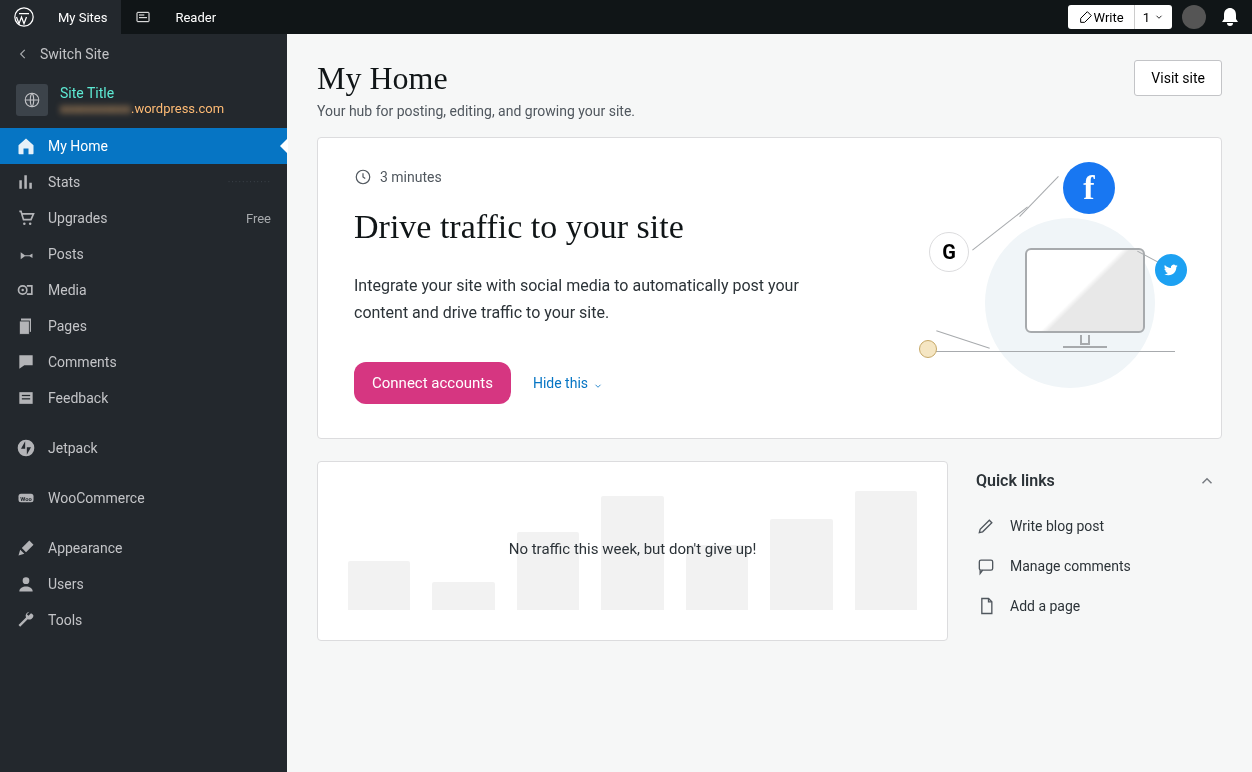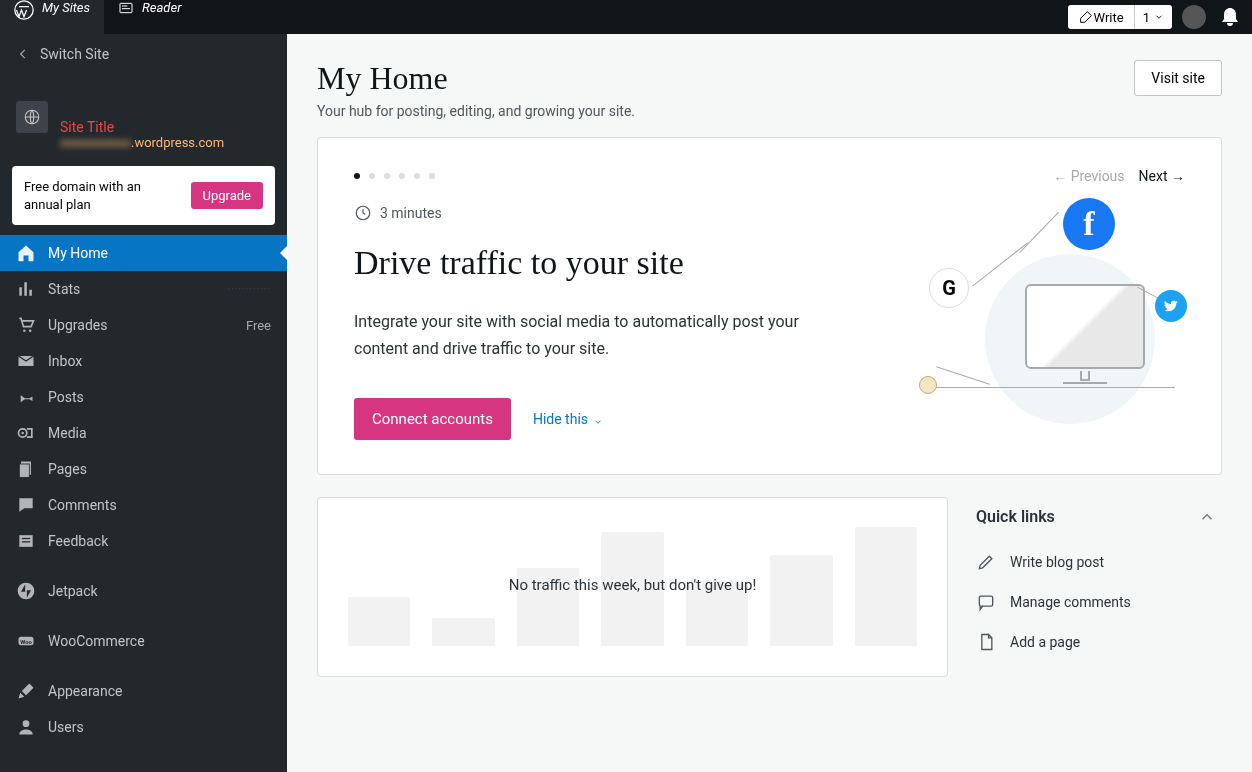--- a/index.html
+++ b/index.html
@@ -1,38 +1,38 @@
 <!DOCTYPE html>
 <html><head>
 <meta charset="utf-8">
 <style>
 * { margin: 0; padding: 0; box-sizing: border-box; font-family: -apple-system, BlinkMacSystemFont, "Segoe UI", Roboto, sans-serif; }
 body { width: 1252px; height: 772px; overflow: hidden; background: #f6f7f7; }
 
 
 .topbar { height: 34px; background: #101517; display: flex; align-items: center; color: #fff; }
 .topbar-left { display: flex; align-items: center; gap: 0; height: 100%; }
-.topbar-item { display: flex; align-items: flex-start; gap: 8px; padding: 0 14px; height: 100%; font-size: 13px; cursor: pointer; font-style: italic; }
+.topbar-item { display: flex; align-items: center; gap: 24px; padding: 0 14px; height: 100%; font-size: 13px; cursor: pointer; }
 .topbar-item.active { background: #23282d; }
 .wp-logo { width: 20px; height: 20px; }
 .topbar-spacer { flex: 1; }
 .write-btn { background: #fff; color: #000; display: flex; align-items: center; border-radius: 3px; margin-right: 10px; height: 24px; font-size: 13px; }
 .write-btn-label { display: flex; align-items: center; padding: 0 10px; }
 .write-btn-count { border-left: 1px solid #ccc; padding: 0 8px; display: flex; align-items: center; gap: 4px; height: 100%; }
 .avatar { width: 24px; height: 24px; border-radius: 50%; background: #555; margin-right: 12px; }
 .notif { width: 24px; height: 24px; fill: #fff; margin-right: 10px; }
 
 
 .shell { display: flex; height: calc(772px - 34px); }
 .sidebar { width: 287px; background: #23282d; color: #c3c4c7; display: flex; flex-direction: column; flex-shrink: 0; }
 .switch-site { display: flex; align-items: center; gap: 10px; padding: 12px 16px; font-size: 14px; cursor: pointer; }
 .site-info { display: flex; align-items: center; gap: 12px; padding: 10px 16px 12px; }
 .site-avatar { width: 32px; height: 32px; background: #3c434a; border-radius: 3px; display:flex; align-items:center; justify-content:center; }
 .site-avatar svg { width: 18px; height: 18px; fill: #c3c4c7; }
-.site-title { color: #ef4444; font-size: 14px; margin-top: 35px; }
+.site-title { color: #5eead4; font-size: 14px; }
 .site-url { color: #fdba74; font-size: 13px; }
 .site-url-blur { filter: blur(3px); display: inline-block; }
 
 .upsell { background: #fff; color: #000; margin: 4px 12px 10px; border-radius: 4px; padding: 12px 12px; display: flex; align-items: center; justify-content: space-between; gap: 10px; }
 .upsell-text { font-size: 13px; line-height: 1.35; }
 .upgrade-btn { background: #d63681; color: #fff; border: none; padding: 6px 12px; border-radius: 3px; font-size: 13px; cursor: pointer; }
 
 .nav-item { display: flex; align-items: center; gap: 12px; padding: 0 16px; height: 36px; font-size: 14px; cursor: pointer; position: relative; }
 .nav-item.selected { background: #0675c4; color: #fff; }
 .nav-item.selected::after { content: ""; position: absolute; right: -1px; top: 50%; transform: translateY(-50%); border: 8px solid transparent; border-right-color: #fff; }
@@ -57,21 +57,21 @@
 .pager { display: flex; align-items: center; gap: 14px; font-size: 14px; }
 .pager-prev { color: #a7aaad; cursor: pointer; }
 .pager-next { color: #101517; cursor: pointer; }
 
 .task-content { display: flex; gap: 30px; }
 .task-text { flex: 1; }
 .task-time { display: flex; align-items: center; gap: 8px; color: #50575e; font-size: 14px; margin-bottom: 22px; }
 .task-title { font-family: Georgia, 'Times New Roman', serif; font-size: 34px; color: #101517; font-weight: 400; margin-bottom: 26px; }
 .task-desc { color: #2c3338; font-size: 16px; line-height: 1.7; margin-bottom: 36px; max-width: 480px; }
 .task-actions { display: flex; align-items: center; gap: 22px; }
-.primary-btn { background: #d63681; color: #fff; border: none; padding: 12px 18px; border-radius: 3px; font-size: 15px; cursor: pointer; }
+.primary-btn { background: #d63681; color: #fff; border: none; padding: 12px 18px; border-radius: 12px; font-size: 15px; cursor: pointer; }
 .hide-link { color: #0675c4; font-size: 14px; cursor: pointer; display: flex; align-items: flex-end; gap: 5px; }
 
 .illus { width: 260px; height: 200px; position: relative; }
 .illus-circle { position: absolute; background: #f0f5f8; width: 170px; height: 170px; border-radius: 50%; right: 30px; top: 50px; }
 .monitor { position: absolute; right: 40px; top: 80px; width: 120px; height: 85px; border: 2px solid #a7aaad; border-radius: 6px; background: linear-gradient(135deg, #fff 48%, #e8e8e8 52%); }
 .monitor-stand { position: absolute; right: 95px; top: 167px; width: 10px; height: 10px; border: 2px solid #a7aaad; border-top: none; }
 .monitor-base { position: absolute; right: 78px; top: 178px; width: 44px; height: 2px; background: #a7aaad; }
 .baseline { position: absolute; right: 10px; bottom: 16px; width: 240px; height: 1px; background: #a7aaad; }
 .small-dot { position: absolute; width: 18px; height: 18px; border-radius: 50%; border: 1px solid #c7a968; background: #f5e6c3; left: -6px; bottom: 10px; }
 .line1 { position: absolute; width: 56px; height: 1px; background: #a7aaad; transform: rotate(18deg); left: 10px; bottom: 28px; }
@@ -152,24 +152,20 @@
         <svg viewBox="0 0 24 24">
             <circle cx="12" cy="12" r="9" fill="none" stroke="currentColor" stroke-width="1.5"></circle>
             <path d="M3 12h18M12 3c3 3 3 15 0 18M12 3c-3 3-3 15 0 18" fill="none" stroke="currentColor" stroke-width="1.5"></path>
           </svg>
       </div>
       <div>
         <div class="site-title">Site Title</div>
         <div class="site-url"><span class="site-url-blur">xxxxxxxxxxx</span><span>.wordpress.com</span></div>
       </div>
     </div>
-    <div class="upsell">
-      <div class="upsell-text">Free domain with an annual plan</div>
-      <button class="upgrade-btn">Upgrade</button>
-    </div>
 
     <div class="nav-item selected">
       <svg class="nav-icon" viewBox="0 0 24 24">
           <path d="M3 11l9-8 9 8v10a1 1 0 01-1 1h-5v-7h-6v7H4a1 1 0 01-1-1V11z"></path>
         </svg>
       <span>My Home</span>
     </div>
     <div class="nav-item">
       <svg class="nav-icon" viewBox="0 0 24 24">
           <path d="M4 20V10h3v10H4zm6 0V4h3v16h-3zm6 0v-7h3v7h-3z"></path>
@@ -181,27 +177,20 @@
       <svg class="nav-icon" viewBox="0 0 24 24">
           <path d="M4 4h2l3 10h9l3-7H7" fill="none" stroke="currentColor" stroke-width="2"></path>
           <circle cx="10" cy="19" r="1.5"></circle>
           <circle cx="17" cy="19" r="1.5"></circle>
         </svg>
       <span>Upgrades</span>
       <span class="trailing">Free</span>
     </div>
     <div class="nav-item">
       <svg class="nav-icon" viewBox="0 0 24 24">
-          <rect x="3" y="6" width="18" height="12" fill="currentColor"></rect>
-          <path d="M3 6l9 6 9-6" fill="none" stroke="#23282d" stroke-width="1.5"></path>
-        </svg>
-      <span>Inbox</span>
-    </div>
-    <div class="nav-item">
-      <svg class="nav-icon" viewBox="0 0 24 24">
           <path d="M14 3l7 7-4 1-4 4-1 6-3-3-5 5 5-5-3-3 6-1 4-4 1-4z" transform="rotate(45 12 12)"></path>
         </svg>
       <span>Posts</span>
     </div>
     <div class="nav-item">
       <svg class="nav-icon" viewBox="0 0 24 24">
           <circle cx="8" cy="12" r="5" fill="none" stroke="currentColor" stroke-width="2"></circle>
           <path d="M13 7h6v10h-6" fill="none" stroke="currentColor" stroke-width="2"></path>
           <circle cx="8" cy="12" r="1.5"></circle>
         </svg>
@@ -250,47 +239,39 @@
           <path d="M16 3l5 5-9 9-5-5 9-9zM5 14l-2 7 7-2-5-5z"></path>
         </svg>
       <span>Appearance</span>
     </div>
     <div class="nav-item">
       <svg class="nav-icon" viewBox="0 0 24 24">
           <circle cx="12" cy="8" r="4"></circle>
           <path d="M4 21c0-4 4-6 8-6s8 2 8 6"></path>
         </svg>
       <span>Users</span>
+    </div>
+    <div class="nav-item">
+      <svg class="nav-icon" viewBox="0 0 24 24">
+          <path d="M21 7a5 5 0 01-7 4L5 20l-2-2 9-9a5 5 0 014-7l-3 3 2 2 3-3a5 5 0 013 3z"></path>
+        </svg>
+      <span>Tools</span>
     </div>
   </div>
 
   <div class="main">
     <div class="page-header">
       <div>
         <div class="page-title">My Home</div>
         <div class="page-subtitle">Your hub for posting, editing, and growing your site.</div>
       </div>
       <button class="visit-btn">Visit site</button>
     </div>
 
     <div class="card task-card">
-      <div class="task-top">
-        <div class="dots">
-          <div class="dot on"></div>
-            <div class="dot"></div>
-            <div class="dot"></div>
-            <div class="dot"></div>
-            <div class="dot"></div>
-            <div class="dot"></div>
-        </div>
-        <div class="pager">
-          <span class="pager-prev">← <span>Previous</span></span>
-          <span class="pager-next"><span>Next</span> →</span>
-        </div>
-      </div>
       <div class="task-content">
         <div class="task-text">
           <div class="task-time">
             <svg width="18" height="18" viewBox="0 0 24 24">
                 <circle cx="12" cy="12" r="9" fill="none" stroke="#50575e" stroke-width="1.6"></circle>
                 <path d="M12 7v5l3 2" fill="none" stroke="#50575e" stroke-width="1.6"></path>
               </svg>
             <span>3 minutes</span>
           </div>
           <div class="task-title">Drive traffic to your site</div>

